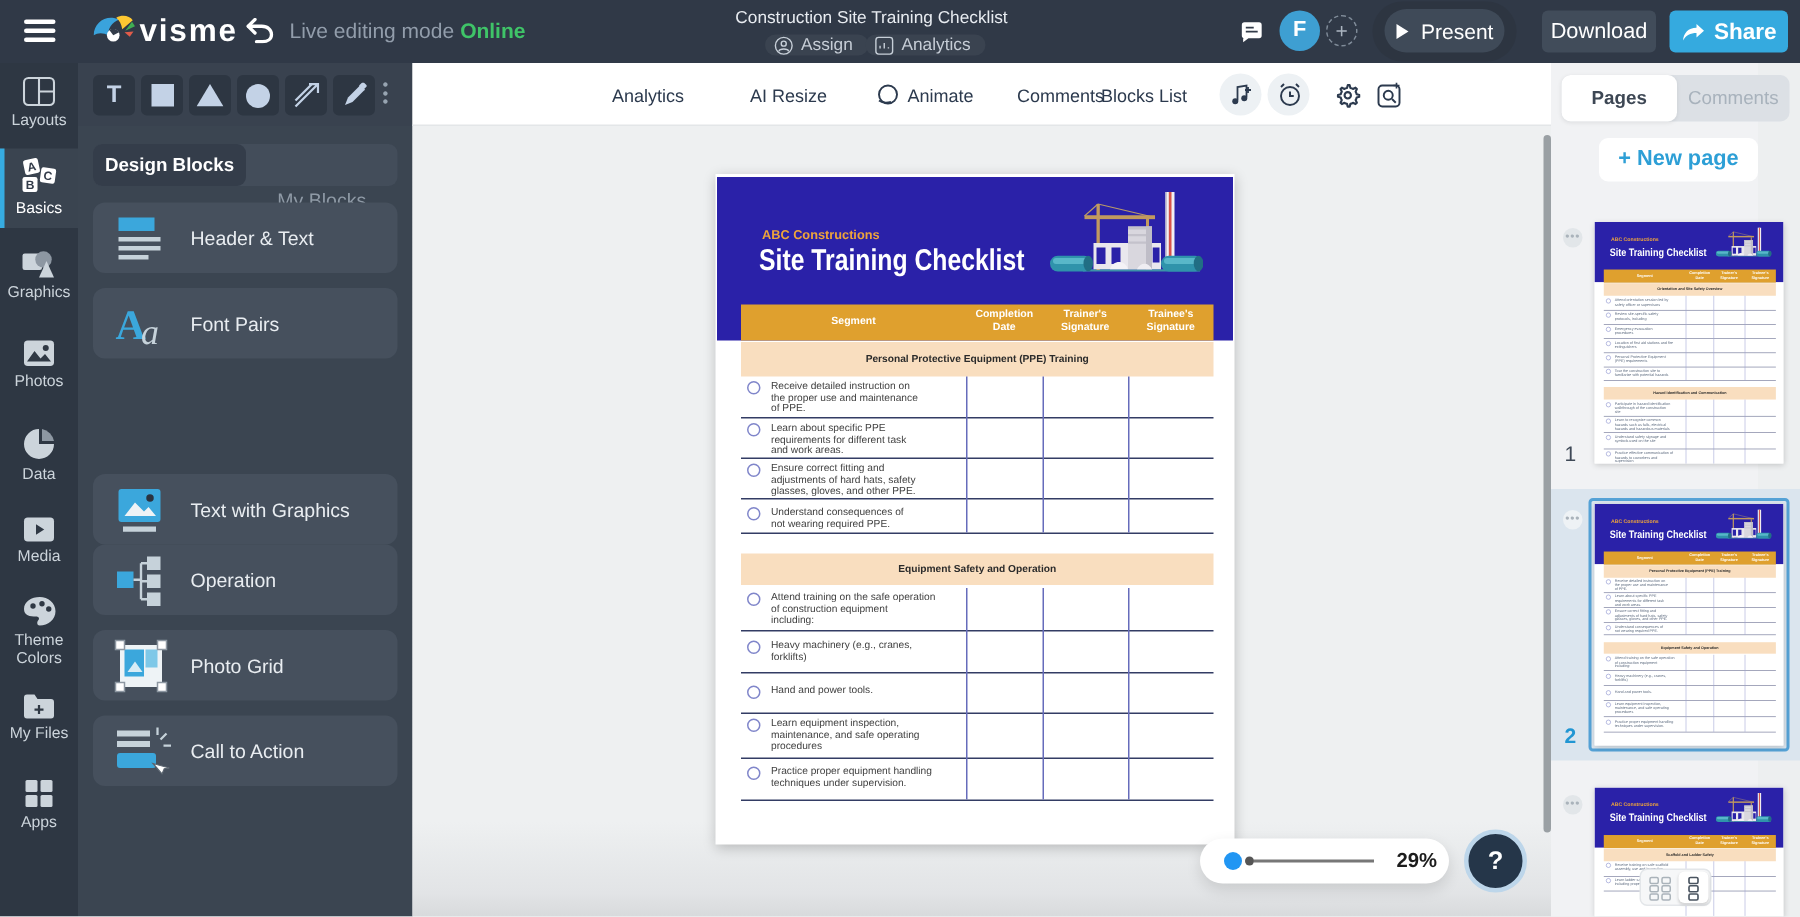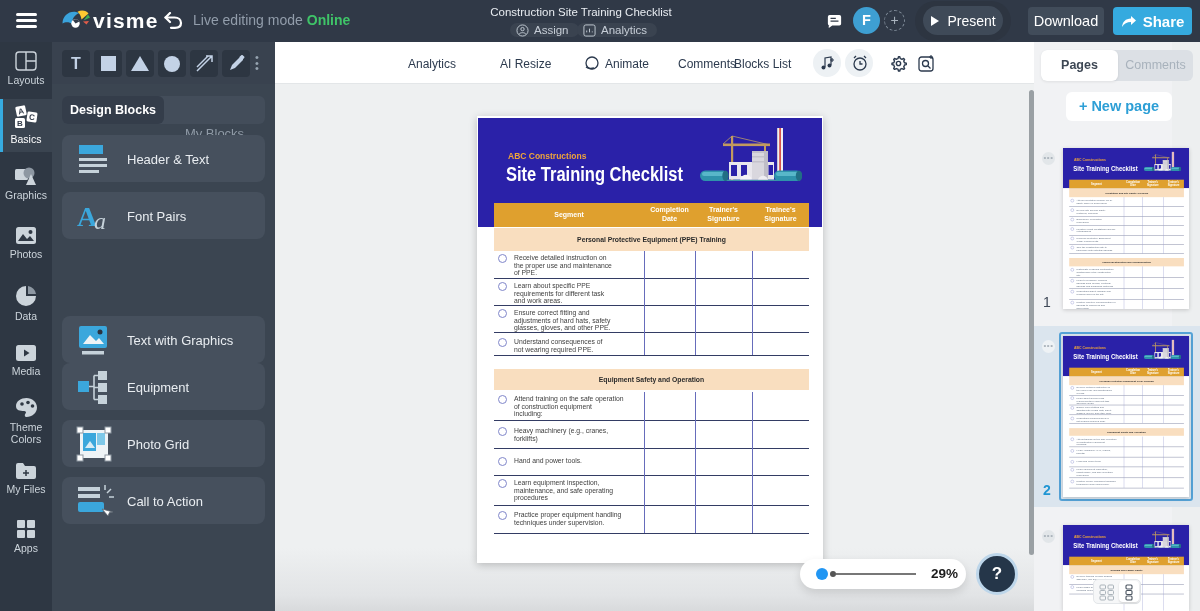--- a/index.html
+++ b/index.html
@@ -291,21 +291,21 @@
     <div class="lbl">Text with Graphics</div>
   </div>
   <div class="block" style="top:279px">
     <div class="ic"><svg width="36" height="36" viewBox="0 0 36 36">
       <rect x="2" y="12" width="11" height="11" fill="#3ba7dc"></rect>
       <rect x="22" y="2" width="9" height="9" fill="#c6d2da"></rect>
       <rect x="22" y="14" width="9" height="9" fill="#c6d2da"></rect>
       <rect x="22" y="26" width="9" height="9" fill="#c6d2da"></rect>
       <path d="M13 17.5 H18 M18 6.5 H22 M18 18.5 H22 M18 30.5 H22 M18 6.5 V30.5" stroke="#c6d2da" stroke-width="1.6" fill="none"></path>
     </svg></div>
-    <div class="lbl">Equipment</div>
+    <div class="lbl">Operation</div>
   </div>
   <div class="block" style="top:393px">
     <div class="ic"><svg width="40" height="36" viewBox="0 0 40 36">
       <rect x="2" y="4" width="22" height="4" fill="#c6d2da"></rect>
       <rect x="2" y="11" width="22" height="4" fill="#c6d2da"></rect>
       <rect x="2" y="19" width="26" height="10" rx="2" fill="#3ba7dc"></rect>
       <path d="M31 10 l4 -4 M33 14 h5 M29 7 v-5" stroke="#c6d2da" stroke-width="1.5"></path>
       <path d="M26 26 l6 7 1.5-3.5 3.5-0.5Z" fill="#fff" stroke="#5a646f" stroke-width="0.8"></path>
     </svg></div>
     <div class="lbl">Call to Action</div>

